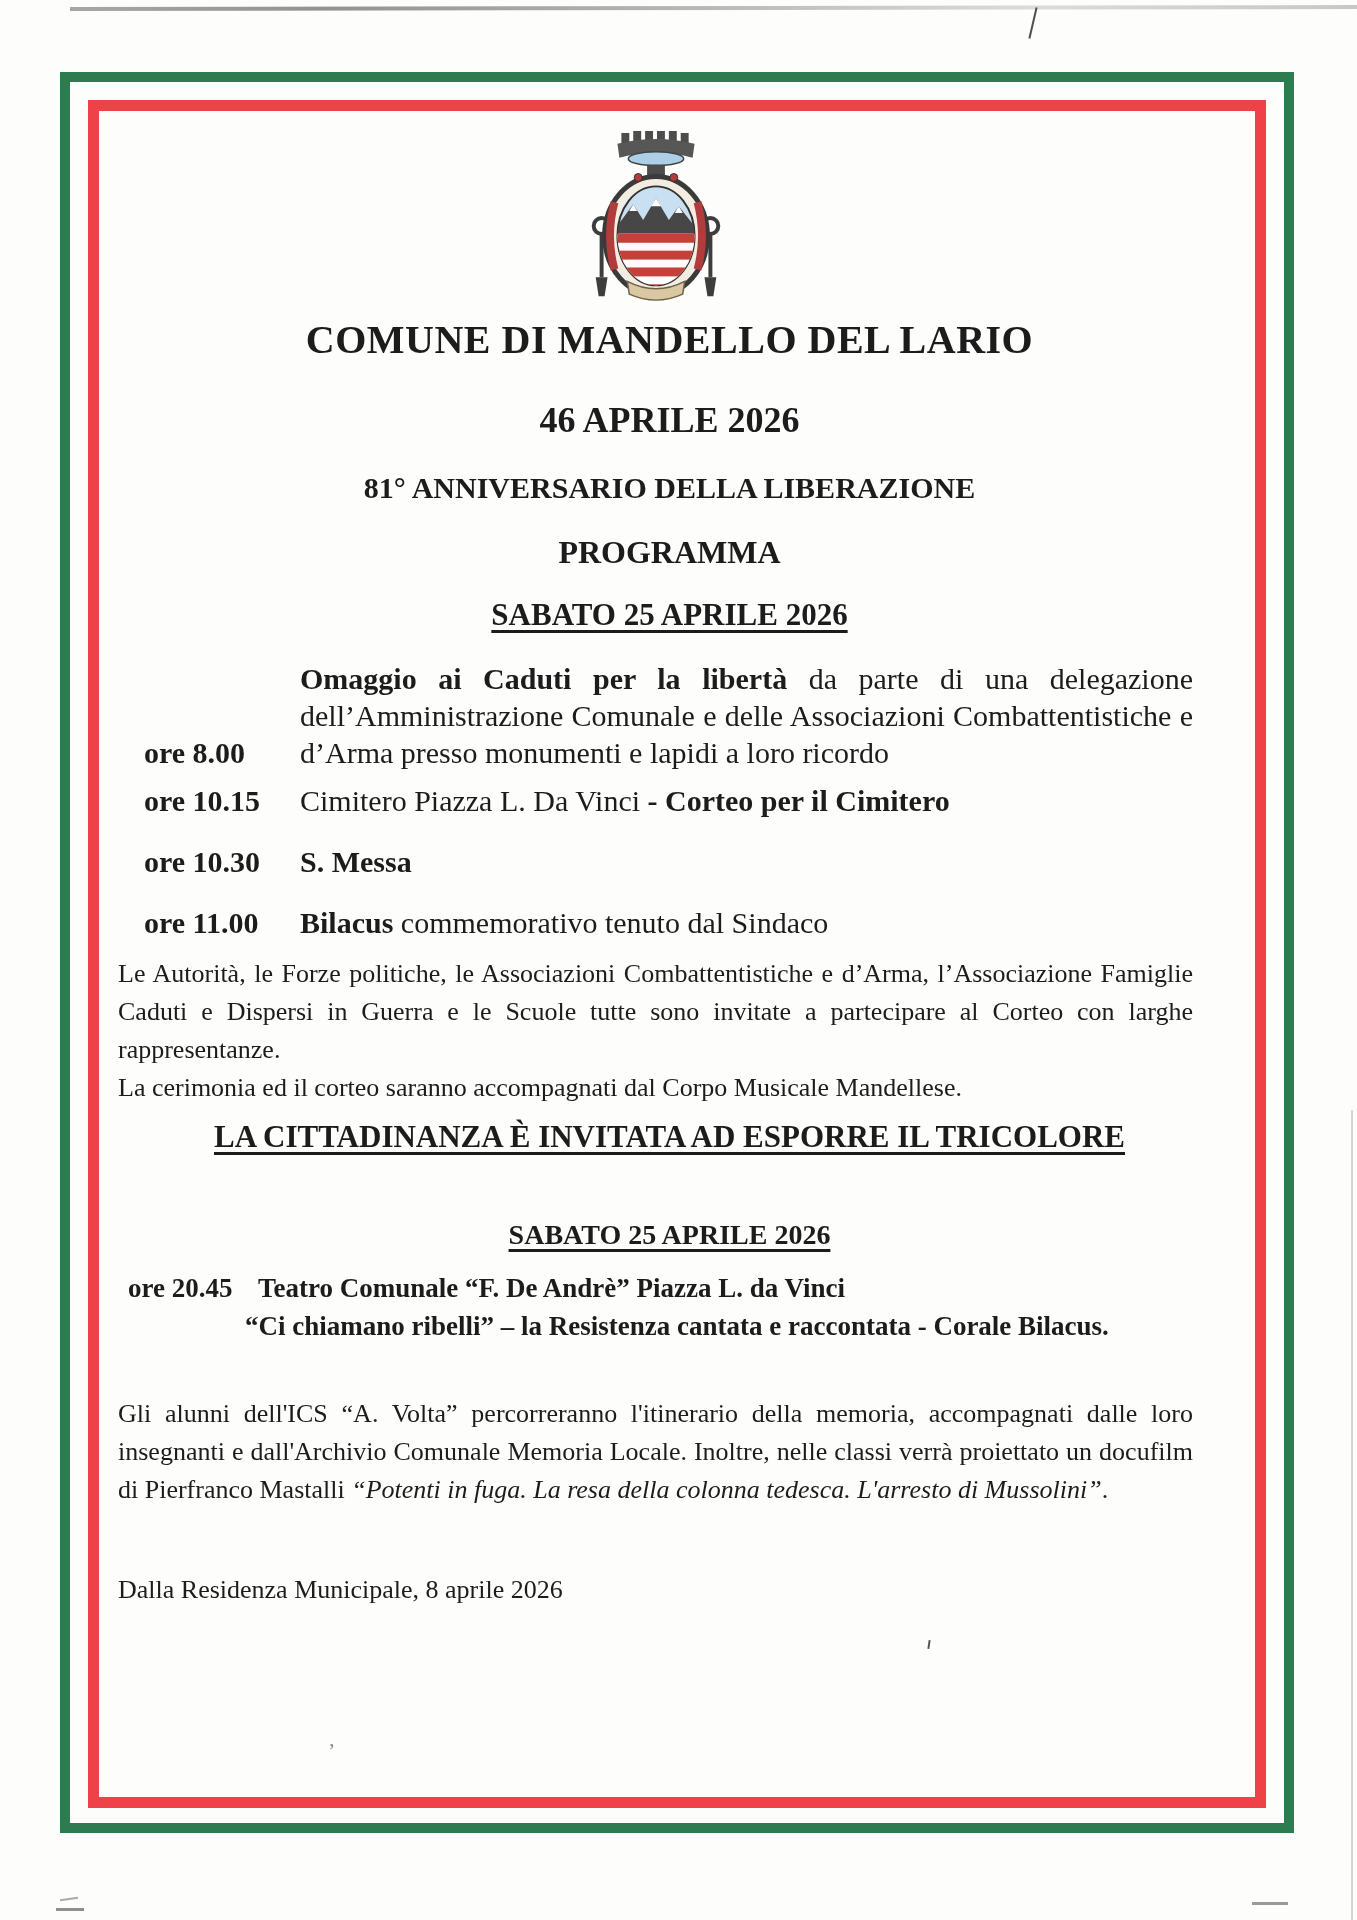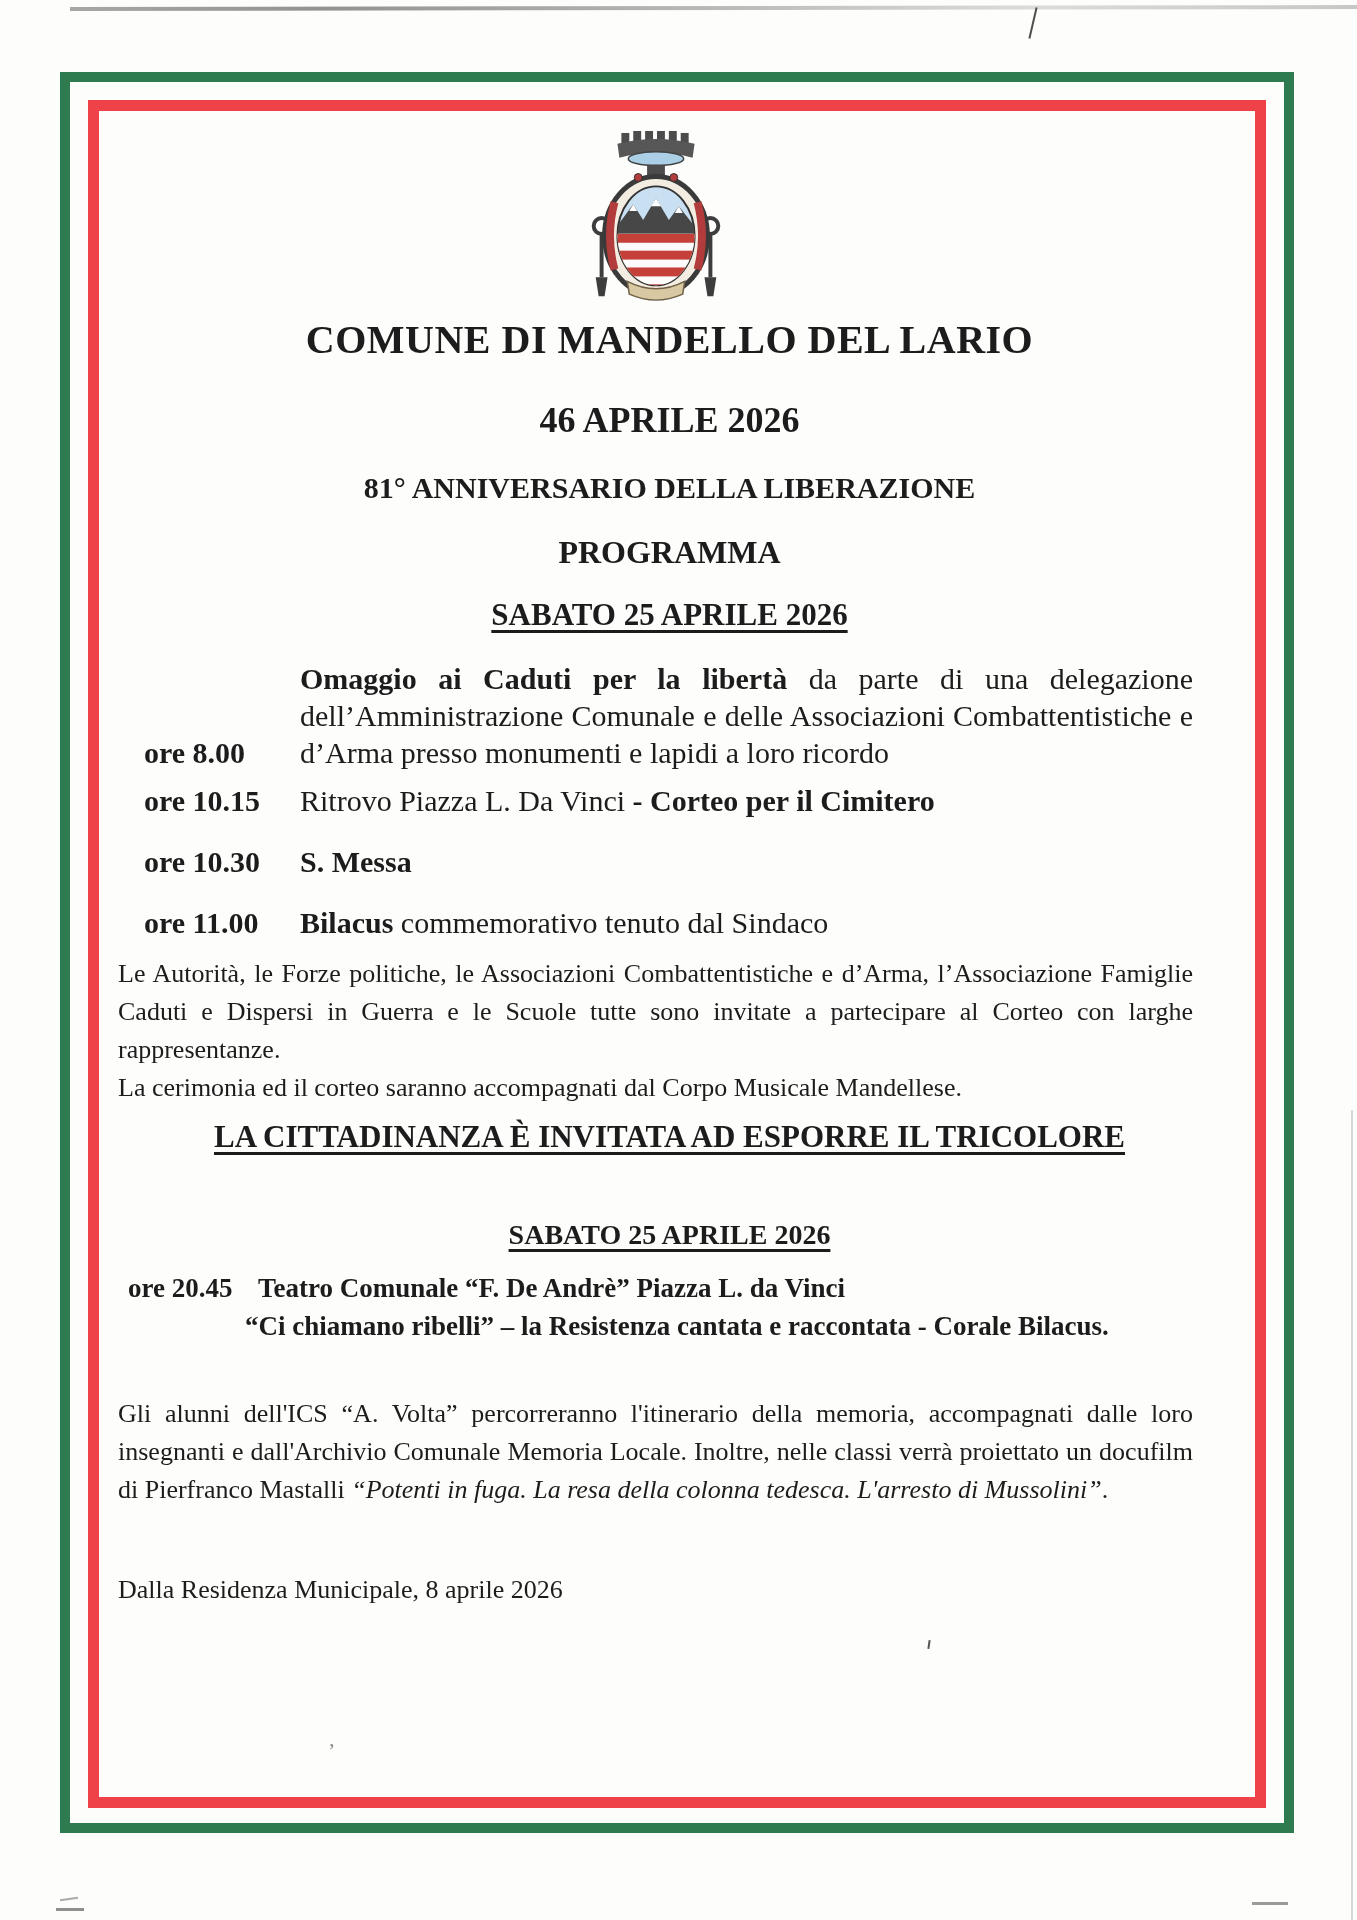--- a/index.html
+++ b/index.html
@@ -131,21 +131,21 @@
     <div class="t-prog">PROGRAMMA</div>
     <div class="t-sabato"><span class="u">SABATO 25 APRILE 2026</span></div>
   </div>
 
   <div class="srow first">
     <div class="time">ore 8.00</div>
     <div class="desc just"><span class="b">Omaggio ai Caduti per la libertà</span><span> da parte di una delegazione dell’Amministrazione Comunale e delle Associazioni Combattentistiche e d’Arma presso monumenti e lapidi a loro ricordo</span></div>
   </div>
   <div class="srow tight">
     <div class="time">ore 10.15</div>
-    <div class="desc"><span>Ritrovo Piazza L. Da Vinci </span><span class="b">- Corteo per il Cimitero</span></div>
+    <div class="desc"><span>Cimitero Piazza L. Da Vinci </span><span class="b">- Corteo per il Cimitero</span></div>
   </div>
   <div class="srow">
     <div class="time">ore 10.30</div>
     <div class="desc"><span class="b">S. Messa</span></div>
   </div>
   <div class="srow">
     <div class="time">ore 11.00</div>
     <div class="desc"><span class="b">Bilacus</span><span> commemorativo tenuto dal Sindaco</span></div>
   </div>
 

